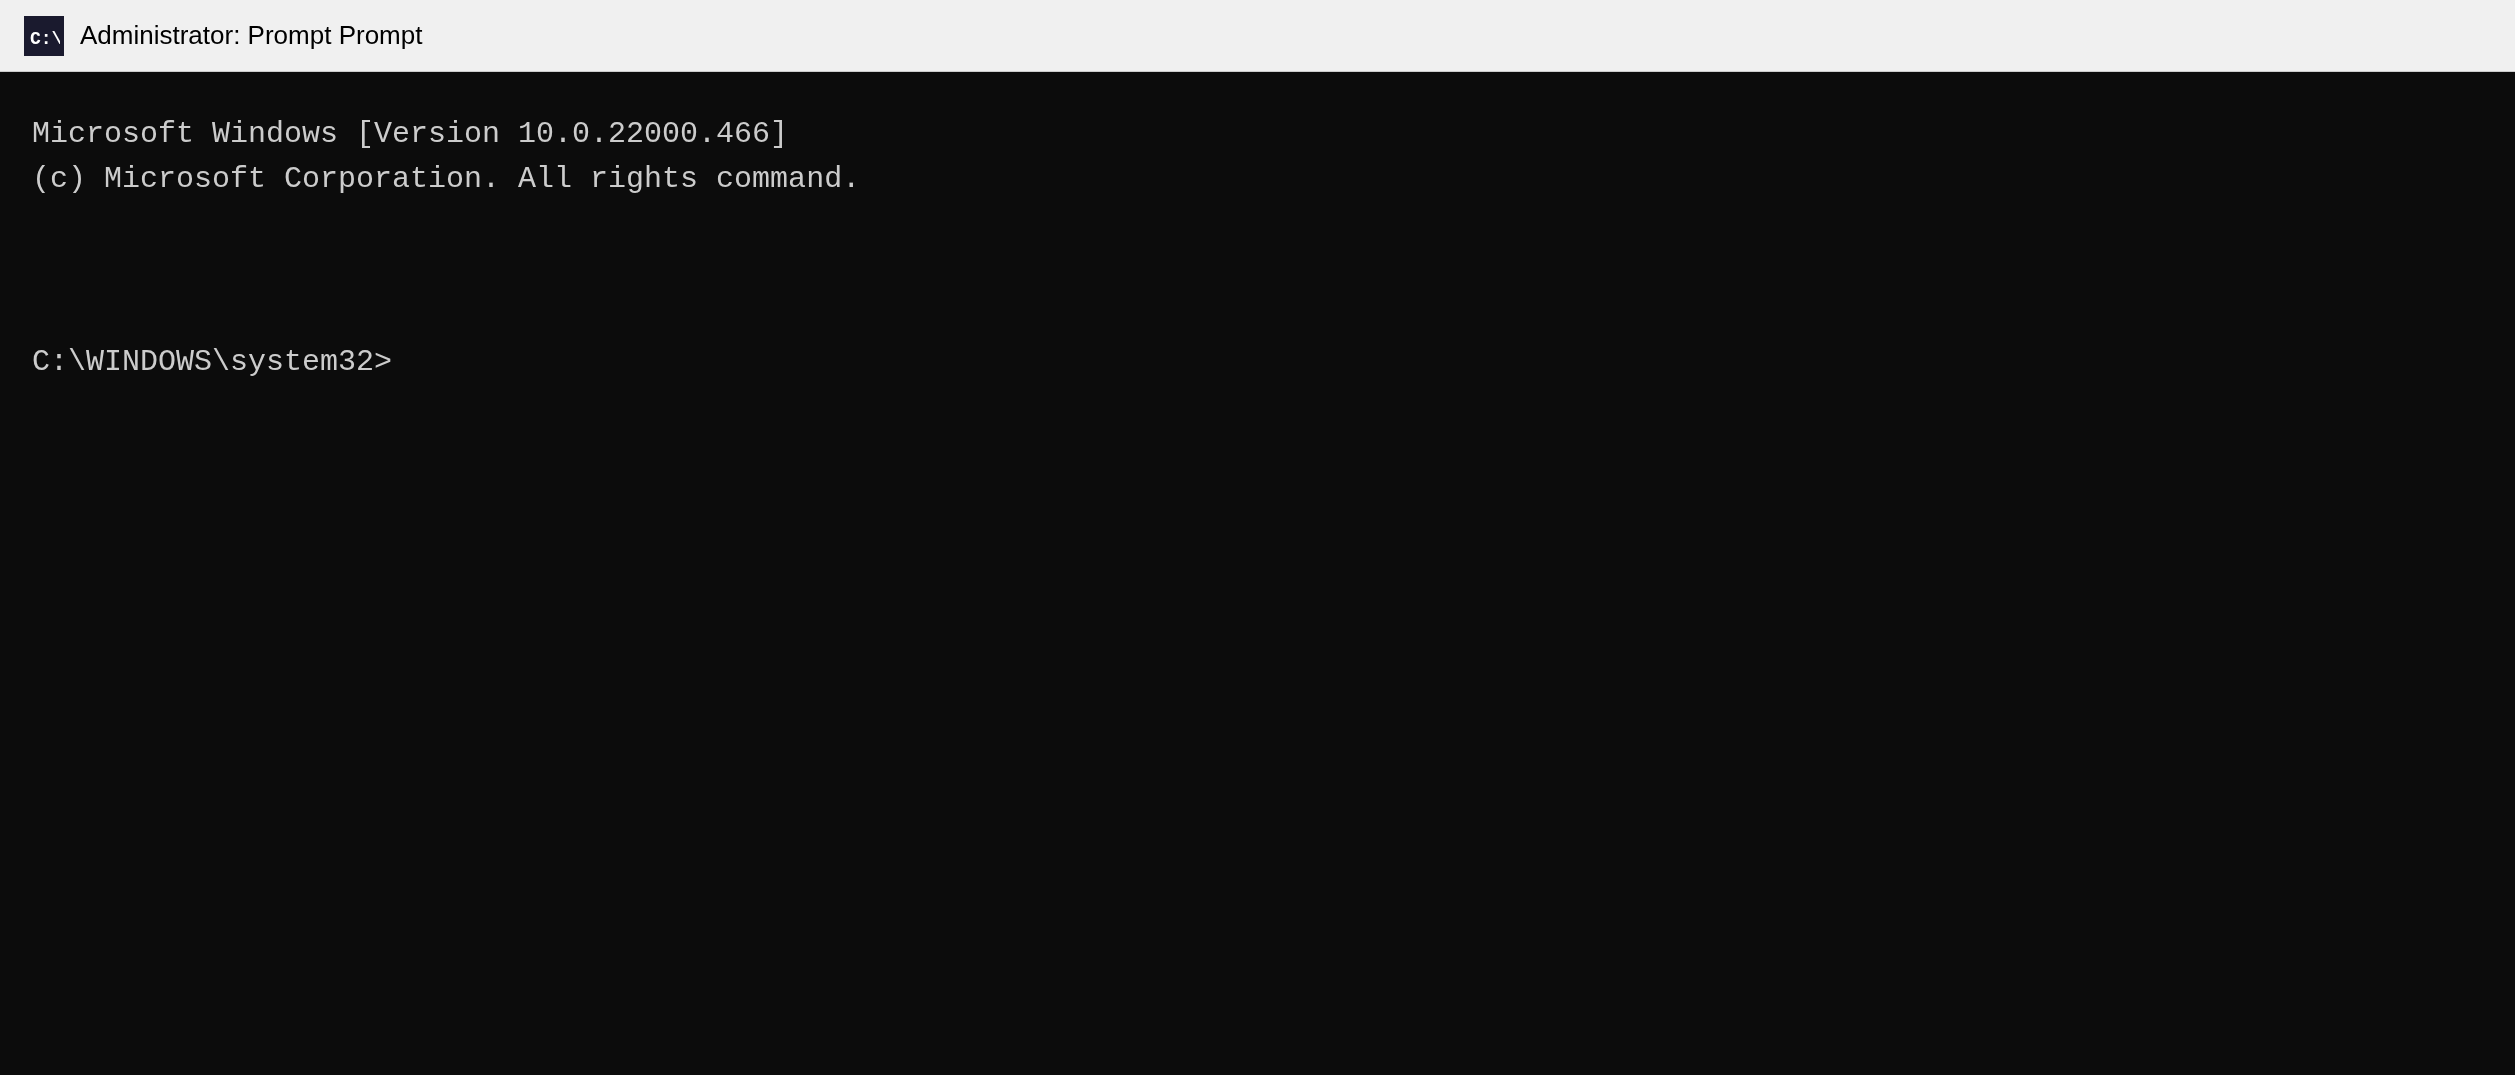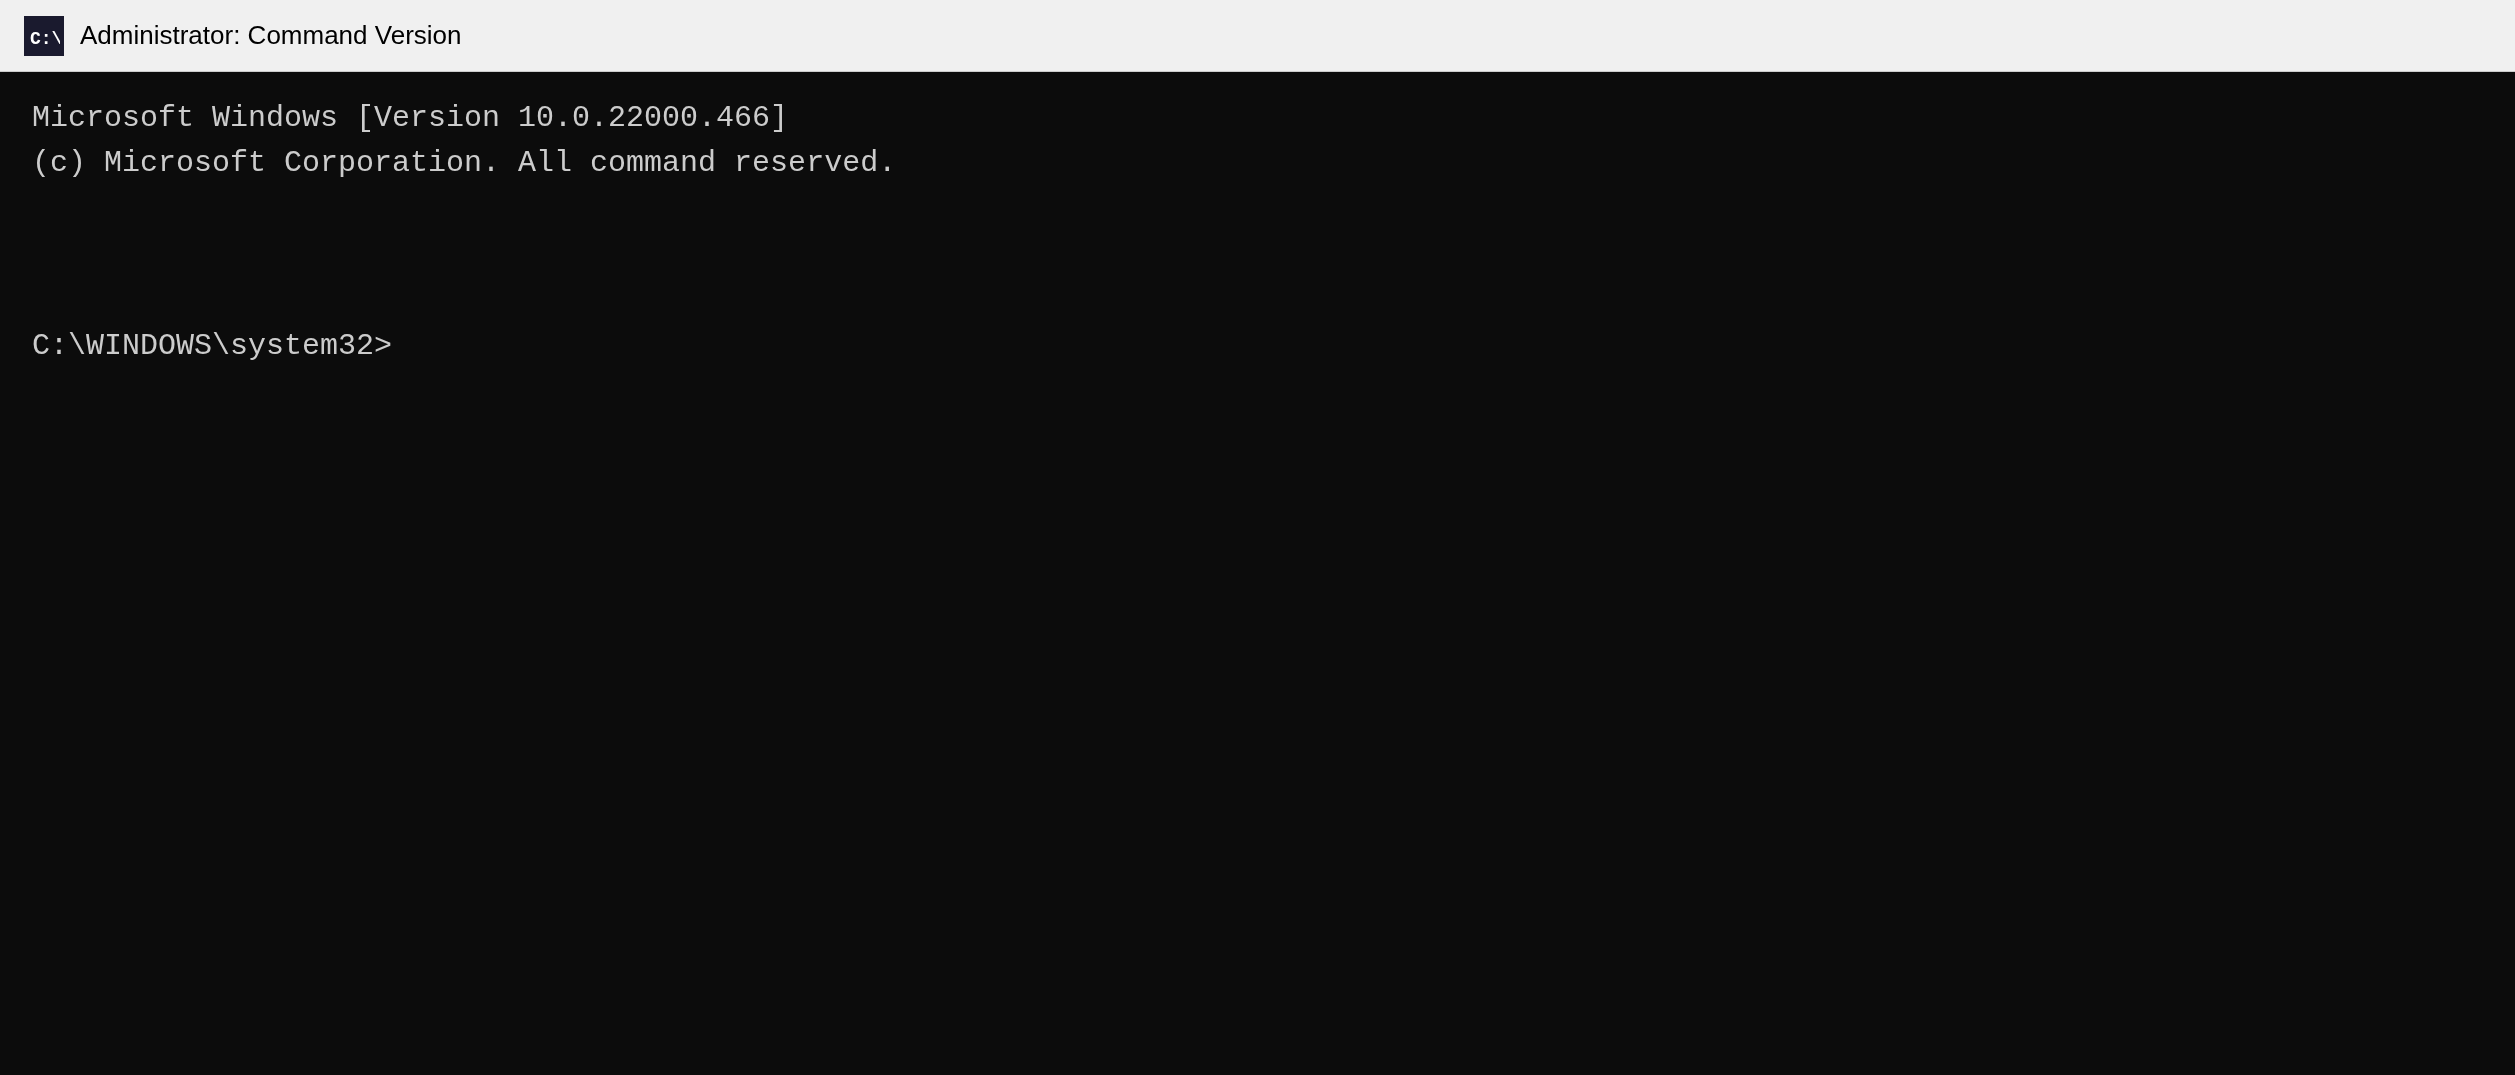--- a/index.html
+++ b/index.html
@@ -52,21 +52,21 @@
     .title-bar-text {
       font-family: 'Segoe UI', Arial, sans-serif;
       font-size: 26px;
       font-weight: 400;
       color: #000;
     }
 
     .terminal-body {
       flex: 1;
       background: #0c0c0c;
-      padding: 24px 32px;
+      padding: 40px 32px;
       overflow: hidden;
       font-family: Liberation Mono, monospace;
     }
 
     .terminal-line {
       font-size: 30px;
       line-height: 1.5;
       color: #cccccc;
       white-space: pre;
     }
@@ -84,25 +84,25 @@
 
 <div class="window">
 
   <div class="title-bar">
     <div class="title-bar-icon">
       <svg viewBox="0 0 32 32" xmlns="http://www.w3.org/2000/svg">
         <rect width="32" height="32" fill="#1a1a2e"></rect>
         <text x="2" y="24" font-family="Courier New" font-size="18" fill="white" font-weight="bold">C:\</text>
       </svg>
     </div>
-    <span class="title-bar-text">Administrator: Command Version</span>
+    <span class="title-bar-text">Administrator: Prompt Prompt</span>
   </div>
 
   <div class="terminal-body">
     <div class="terminal-line">Microsoft Windows [Version 10.0.22000.466]</div>
-    <div class="terminal-line">(c) Microsoft Corporation. All command reserved.</div>
+    <div class="terminal-line">(c) Microsoft Corporation. All rights command.</div>
     <div class="terminal-line spacer"></div>
     <div class="terminal-line spacer"></div>
     <div class="terminal-line spacer"></div>
     <div class="terminal-line prompt-line">C:\WINDOWS\system32&gt;</div>
   </div>
 
 </div>
 
 </body></html>

